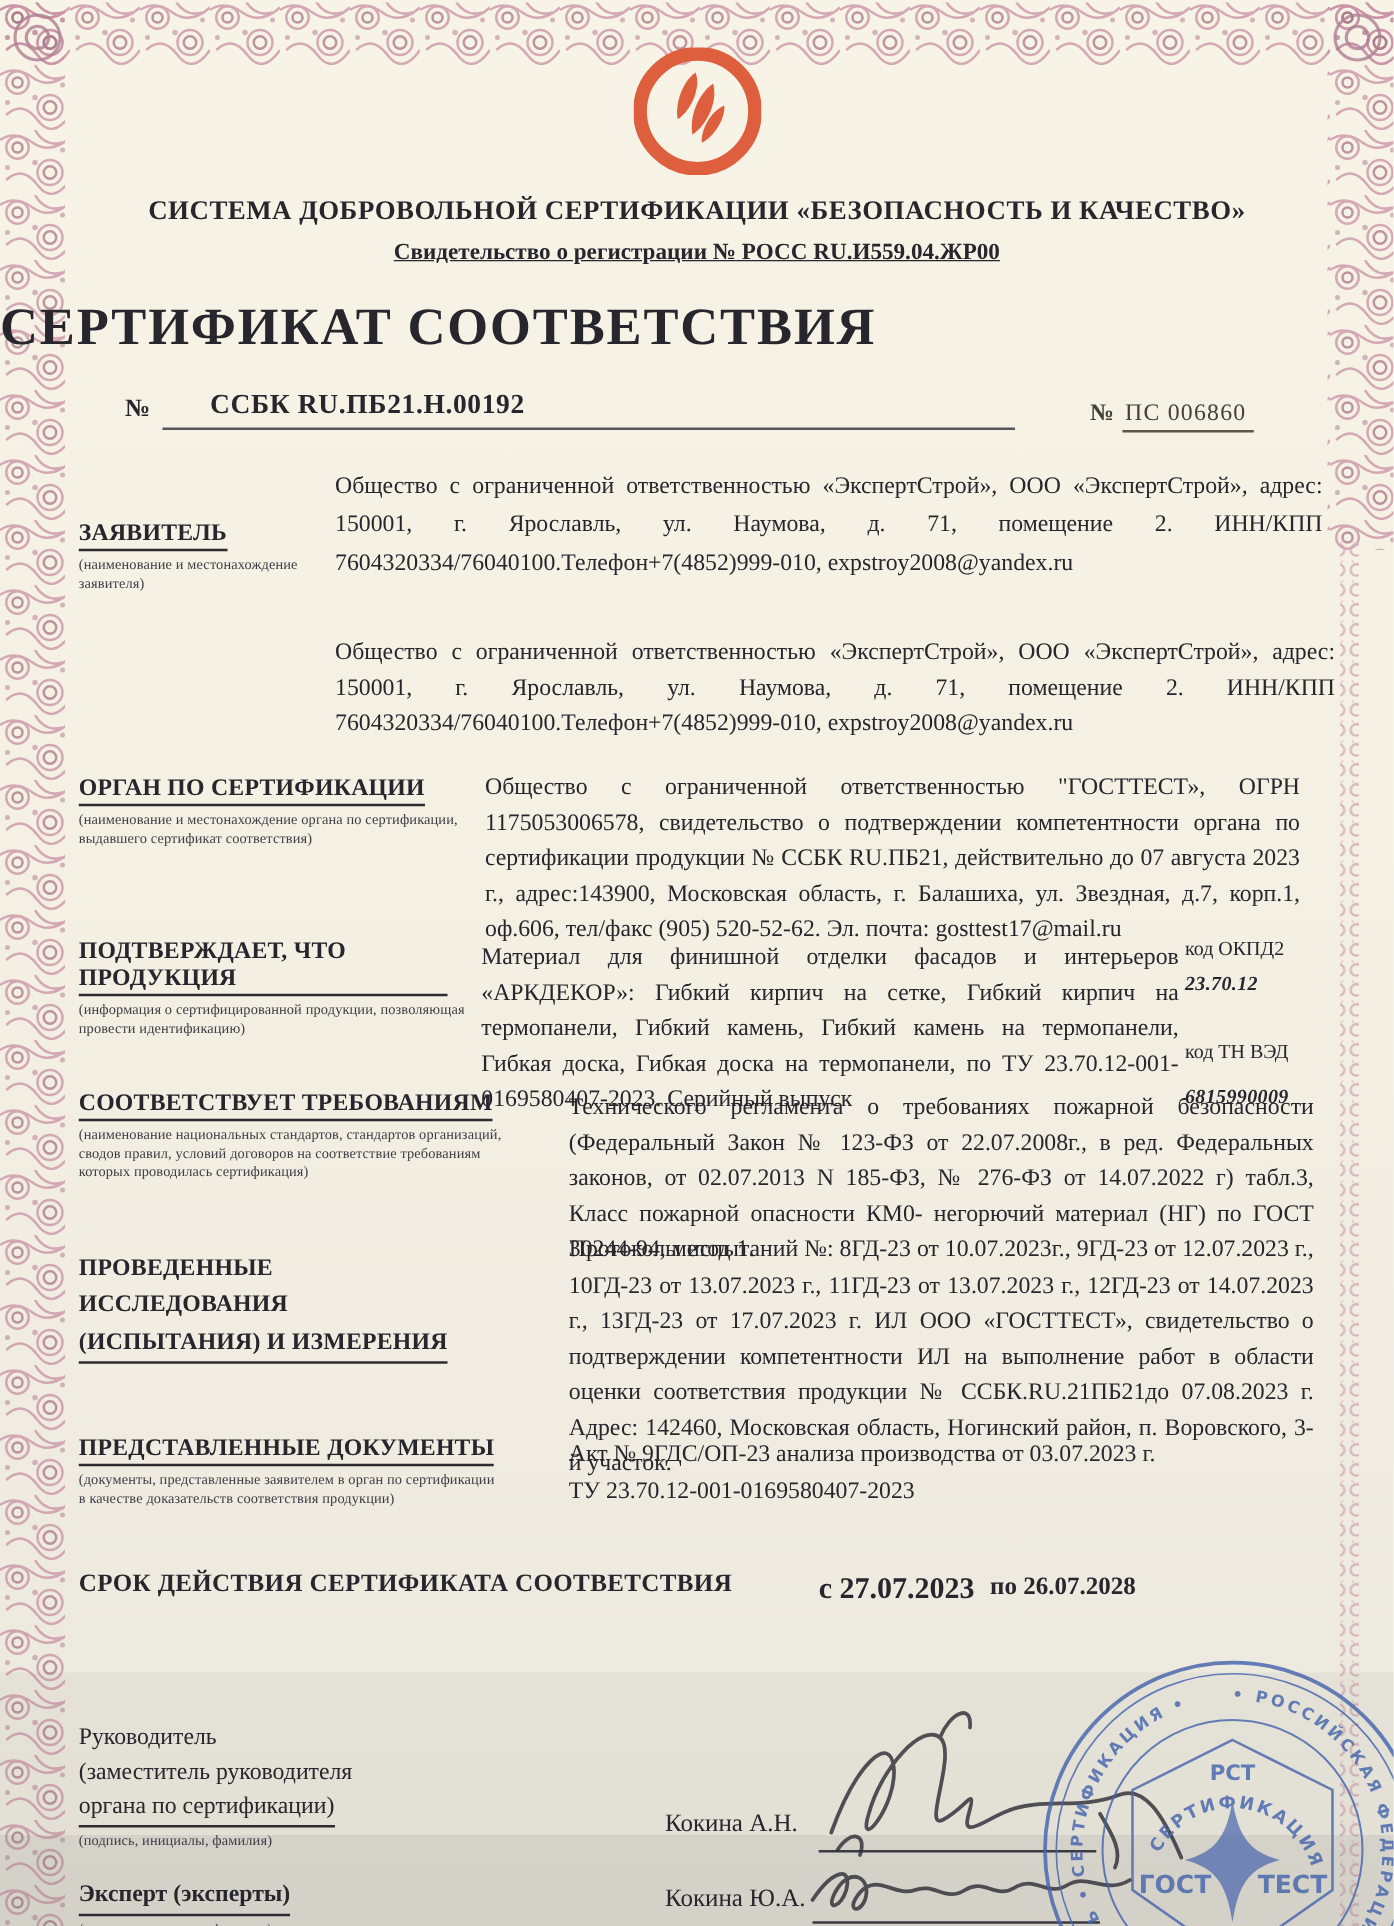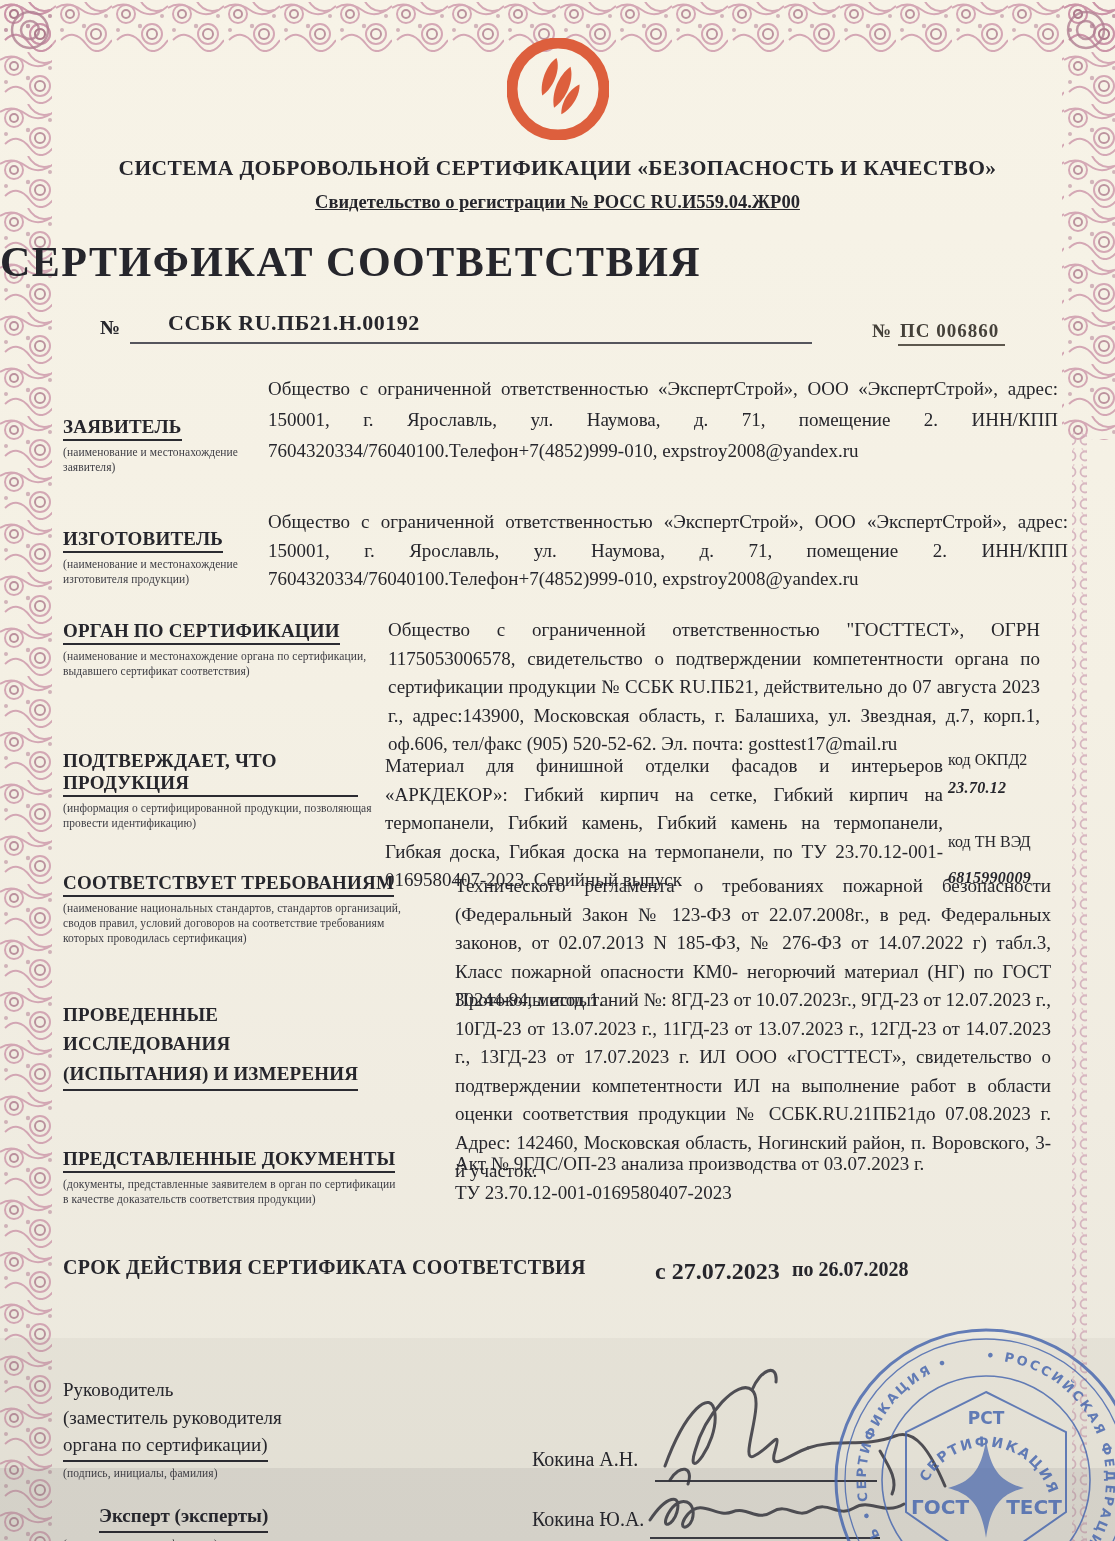--- a/index.html
+++ b/index.html
@@ -13,21 +13,21 @@
   
   .logo{position:absolute;left:50%;top:38px;transform:translateX(-50%);}
   .hline1{position:absolute;left:0;width:1115px;top:156px;text-align:center;font-weight:bold;font-size:21.5px;letter-spacing:.4px;}
   .hline2{position:absolute;left:0;width:1115px;top:192px;text-align:center;font-weight:bold;font-size:18.5px;text-decoration:underline;}
   .doctitle{position:absolute;left:0;width:1115px;top:238px;text-align:left;font-weight:bold;font-size:42px;letter-spacing:1.5px;}
   
   .numrow-no{position:absolute;left:100px;top:316px;font-size:20px;font-weight:bold;}
   .numline{position:absolute;left:130px;top:296px;width:682px;height:46px;border-bottom:2px solid #55555c;}
   .numline span{display:block;padding-left:38px;padding-top:14px;font-size:22px;font-weight:bold;letter-spacing:.5px;}
   .blankno{position:absolute;left:872px;top:320px;font-size:19px;font-weight:bold;color:#45413a;}
-  .blankval{position:absolute;left:898px;top:320px;font-size:19px;font-weight:bold;color:#45413a;border-bottom:2px solid #5d584e;padding:0 6px 2px 2px;letter-spacing:1px;}
+  .blankval{position:absolute;left:898px;top:320px;font-size:19px;font-weight:normal;color:#45413a;border-bottom:2px solid #5d584e;padding:0 6px 2px 2px;letter-spacing:1px;}
   
   .seclabel{position:absolute;font-weight:bold;font-size:19px;letter-spacing:.2px;}
   .u{border-bottom:2px solid #2b2b31;display:inline-block;padding-bottom:1px;}
   .sub{font-weight:normal;font-size:11.5px;color:#3d3d44;line-height:1.3;margin-top:4px;letter-spacing:.1px;}
   .body-text{position:absolute;font-size:19px;text-align:justify;line-height:1.5;}
   .wide-sp{line-height:1.62;}
   
   .codecol{position:absolute;left:948px;width:130px;font-size:16px;line-height:1.25;}
   .codecol div{margin-bottom:2px;}
   .code-val{font-weight:bold;letter-spacing:.3px;font-style:italic;}
@@ -107,24 +107,20 @@
   </div>
   <div class="blankno">№</div>
   <div class="blankval">ПС  006860</div>
 
   <div class="seclabel" style="left:63px;top:416px;width:200px;">
     <span class="u">ЗАЯВИТЕЛЬ</span>
     <div class="sub">(наименование и местонахождение заявителя)</div>
   </div>
   <div class="body-text wide-sp" style="left:268px;top:374px;width:790px;">Общество с ограниченной ответственностью «ЭкспертСтрой», ООО «ЭкспертСтрой», адрес: 150001, г. Ярославль, ул. Наумова, д. 71, помещение 2. ИНН/КПП 7604320334/76040100.Телефон+7(4852)999-010, expstroy2008@yandex.ru</div>
 
-  <div class="seclabel" style="left:63px;top:528px;width:205px;">
-    <span class="u">ИЗГОТОВИТЕЛЬ</span>
-    <div class="sub">(наименование и местонахождение изготовителя продукции)</div>
-  </div>
   <div class="body-text" style="left:268px;top:508px;width:800px;">Общество с ограниченной ответственностью «ЭкспертСтрой», ООО «ЭкспертСтрой», адрес: 150001, г. Ярославль, ул. Наумова, д. 71, помещение 2. ИНН/КПП 7604320334/76040100.Телефон+7(4852)999-010, expstroy2008@yandex.ru</div>
 
   <div class="seclabel" style="left:63px;top:620px;width:320px;">
     <span class="u">ОРГАН ПО СЕРТИФИКАЦИИ</span>
     <div class="sub">(наименование и местонахождение органа по сертификации, выдавшего сертификат соответствия)</div>
   </div>
   <div class="body-text" style="left:388px;top:616px;width:652px;">Общество с ограниченной ответственностью "ГОСТТЕСТ», ОГРН 1175053006578, свидетельство о подтверждении компетентности органа по сертификации продукции № ССБК RU.ПБ21, действительно до 07 августа 2023 г., адрес:143900, Московская область, г. Балашиха, ул. Звездная, д.7, корп.1, оф.606, тел/факс (905) 520-52-62. Эл. почта: gosttest17@mail.ru</div>
 
   <div class="seclabel" style="left:63px;top:750px;width:310px;">
     <span>ПОДТВЕРЖДАЕТ, ЧТО</span><br>
@@ -178,21 +174,21 @@
   <svg class="sig-svg" style="left:640px;top:1356px;" width="310" height="150" viewBox="0 0 310 150">
     <g fill="none" stroke="#2f2f38" stroke-width="3" stroke-linecap="round" opacity="0.82">
       <path d="M25,110 C45,55 72,30 75,58 C78,88 45,128 55,95 C65,58 98,22 112,34 C126,46 98,108 114,100 C132,91 142,70 135,95 C128,118 150,98 168,92"></path>
       <path d="M112,34 C120,14 138,6 136,26"></path>
       <path d="M168,92 C195,82 225,92 255,80 C275,72 290,95 305,130"></path>
       <path d="M240,95 C250,112 258,125 252,138"></path>
     </g>
   </svg>
 
   <div class="signlabel" style="top:1502px;width:330px;">
-    <span class="u" style="font-weight:bold;margin-left:36px;">Эксперт (эксперты)</span>
+    <span class="u" style="font-weight:bold;">Эксперт (эксперты)</span>
     <div class="sub">(подпись, инициалы, фамилия)</div>
   </div>
   <div class="signame" style="left:532px;top:1508px;">Кокина Ю.А.</div>
   <div class="sigline" style="left:650px;top:1537px;width:230px;"></div>
   <svg class="sig-svg" style="left:632px;top:1458px;" width="290" height="83" viewBox="0 0 290 83">
     <g fill="none" stroke="#2f2f38" stroke-width="3" stroke-linecap="round" opacity="0.82">
       <path d="M38,22 C48,6 62,8 56,26"></path>
       <path d="M18,62 C34,38 50,34 45,54 C41,68 28,72 36,56 C48,34 66,44 60,62 C55,74 44,70 56,56 C70,40 84,60 100,54 C116,48 124,64 140,54 C156,44 164,62 180,52 C196,42 206,60 222,50 C238,40 252,58 272,46"></path>
     </g>
   </svg>

